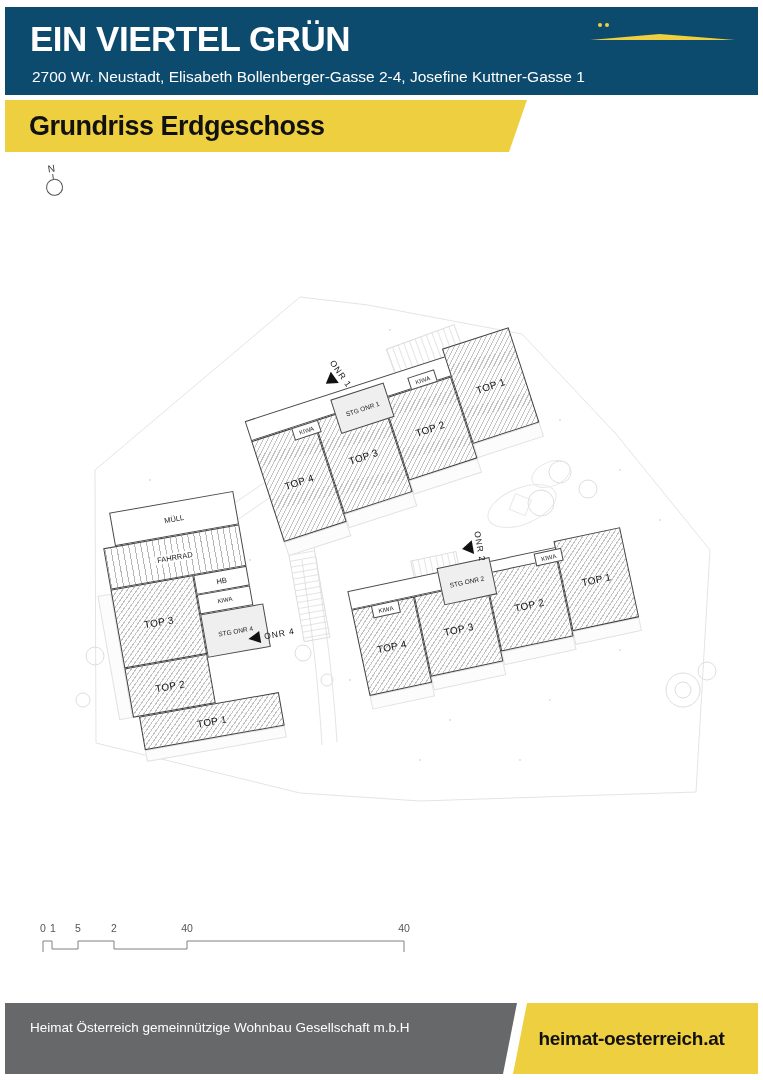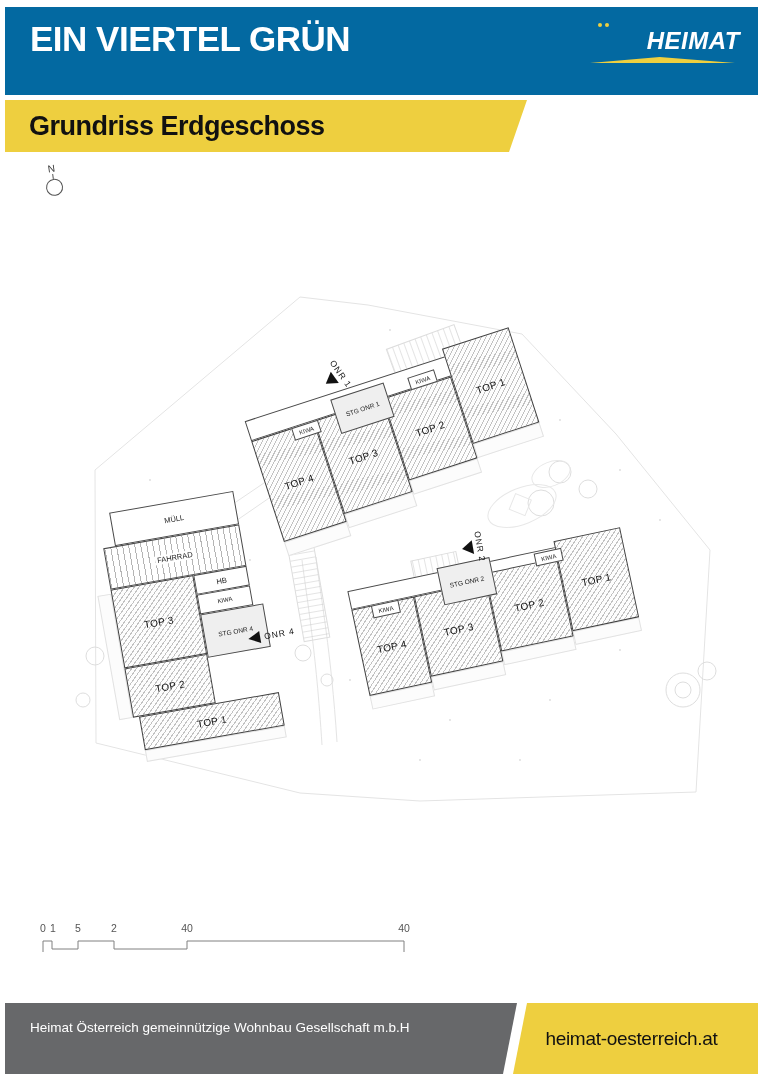--- a/index.html
+++ b/index.html
@@ -3,21 +3,21 @@
 <meta charset="utf-8">
 <style>
   * { margin:0; padding:0; box-sizing:border-box; }
   html,body { background:#ffffff; }
   .page {
     position:relative; width:763px; height:1080px; margin:0 auto;
     background:#ffffff; overflow:hidden;
     font-family:"Liberation Sans", sans-serif; color:#1a1a1a;
   }
   
-  .header { position:absolute; left:5px; top:7px; width:753px; height:88px; background:#0369a1; }
+  .header { position:absolute; left:5px; top:7px; width:753px; height:88px; background:#0c4a6e; }
   .header-title { position:absolute; left:25px; top:12px; font-size:35px; font-weight:800; letter-spacing:-0.5px; color:#ffffff; white-space:nowrap; }
   .header-address { position:absolute; left:27px; top:61px; font-size:15.5px; color:#ffffff; white-space:nowrap; }
   .logo { position:absolute; left:585px; top:22px; width:150px; }
   .logo-line { display:block; text-align:right; font-size:24px; line-height:23px; font-weight:700; font-style:italic; color:#ffffff; letter-spacing:0.5px; white-space:nowrap; }
   .logo-dots { position:absolute; left:8px; top:-6px; display:flex; gap:3px; }
   .logo-dots i { width:4px; height:4px; border-radius:50%; background:#eecf3f; }
   .logo-swoosh { margin-top:5px; width:145px; height:6px; background:#eecf3f;
     clip-path:polygon(0 100%, 48% 0, 100% 100%); }
   
   .banner { position:absolute; left:5px; top:100px; width:530px; height:52px; background:#eecf3f;
@@ -53,35 +53,35 @@
   .tri-left { width:0; height:0; border-top:6px solid transparent; border-bottom:6px solid transparent; border-right:12px solid #111; margin-right:4px; }
   
   .scalebar { position:absolute; left:0; top:915px; width:763px; height:50px; }
   .scalebar .lbl { position:absolute; top:7px; transform:translateX(-50%); font-size:10.5px; color:#555; }
   
   .footer-gray { position:absolute; left:5px; top:1003px; width:515px; height:71px; background:#67686a;
     clip-path:polygon(0 0, 512px 0, 498px 100%, 0 100%); padding:15px 0 0 25px; }
   .footer-gray p { color:#ffffff; font-size:13.5px; line-height:19px; white-space:nowrap; }
   .footer-yellow { position:absolute; left:505px; top:1003px; width:253px; height:71px; background:#eecf3f;
     clip-path:polygon(22px 0, 100% 0, 100% 100%, 8px 100%); display:flex; align-items:center; justify-content:center; }
-  .footer-yellow span { font-size:19px; font-weight:400; color:#111; letter-spacing:-0.3px; }
+  .footer-yellow span { font-size:19px; font-weight:700; color:#111; letter-spacing:-0.3px; }
 </style>
 </head>
 <body>
 
 <div class="page">
 
   <div class="header">
     <div class="header-title">EIN VIERTEL GRÜN</div>
+    <div class="header-address">2700 Wr. Neustadt, Elisabeth Bollenberger-Gasse 2-4, Josefine Kuttner-Gasse 1</div>
     <div class="logo">
       <div class="logo-dots">
           <i></i>
           <i></i>
         </div>
-      <span class="logo-line">HEIMAT</span>
       <div class="logo-swoosh"></div>
     </div>
   </div>
 
   <div class="banner">
     <span class="banner-title">Grundriss Erdgeschoss</span>
   </div>
 
   <div class="compass">
     <span class="compass-n">N</span>

